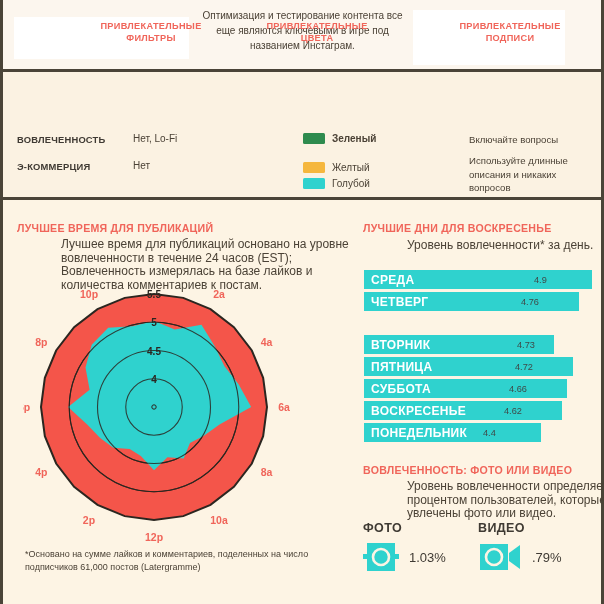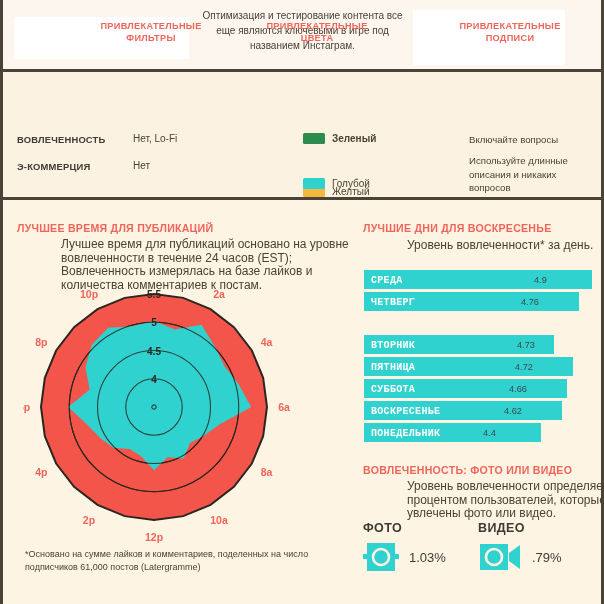--- a/index.html
+++ b/index.html
@@ -59,21 +59,21 @@
   .rowlabel.r1{top:134px;}
   .rowlabel.r2{top:161px;}
   .rowval{
     position:absolute;left:130px;font-size:10px;color:#4B4236;
   }
   .rowval.r1{top:133px;}
   .rowval.r2{top:160px;}
 
   .swatchrow{position:absolute;left:300px;display:flex;align-items:center;gap:7px;}
   .swatchrow.s1{top:133px;font-weight:bold;}
-  .swatchrow.s2{top:162px;margin-top:24px;}
+  .swatchrow.s2{top:162px;}
   .swatchrow.s3{top:178px;}
   .sw{width:22px;height:11px;border-radius:1.5px;display:block;}
   .swlabel{font-size:10px;color:#4B4236;}
 
   .tip{
     position:absolute;left:466px;font-size:9.6px;line-height:13.5px;color:#4B4236;width:120px;
   }
   .tip.t1{top:133px;}
   .tip.t2{top:154px;}
 
@@ -98,21 +98,21 @@
   #ld-title{left:360px;top:222px;}
   #ld-body{left:360px;top:239px;width:230px;}
 
   .bars{position:absolute;left:361px;top:270px;width:230px;}
   .bar{
     position:relative;height:19px;margin-bottom:3px;
     background:#2FD2CE;display:flex;align-items:center;
   }
   .bar-name{
     position:absolute;left:7px;top:50%;transform:translateY(-50%);
-    color:#FFFFFF;font-weight:bold;font-size:10px;letter-spacing:.3px;white-space:nowrap;font-family:Liberation Mono, monospace;
+    color:#FFFFFF;font-weight:bold;font-size:12px;letter-spacing:.3px;white-space:nowrap;
   }
   .bar-val{
     position:absolute;top:50%;transform:translateY(-50%);
     color:#3E4A49;font-size:9.2px;
   }
 
   #pv-title{left:360px;top:464px;}
   #pv-body{left:360px;top:480px;width:230px;}
 
   .pv-cols{position:absolute;left:360px;top:521px;width:230px;}

